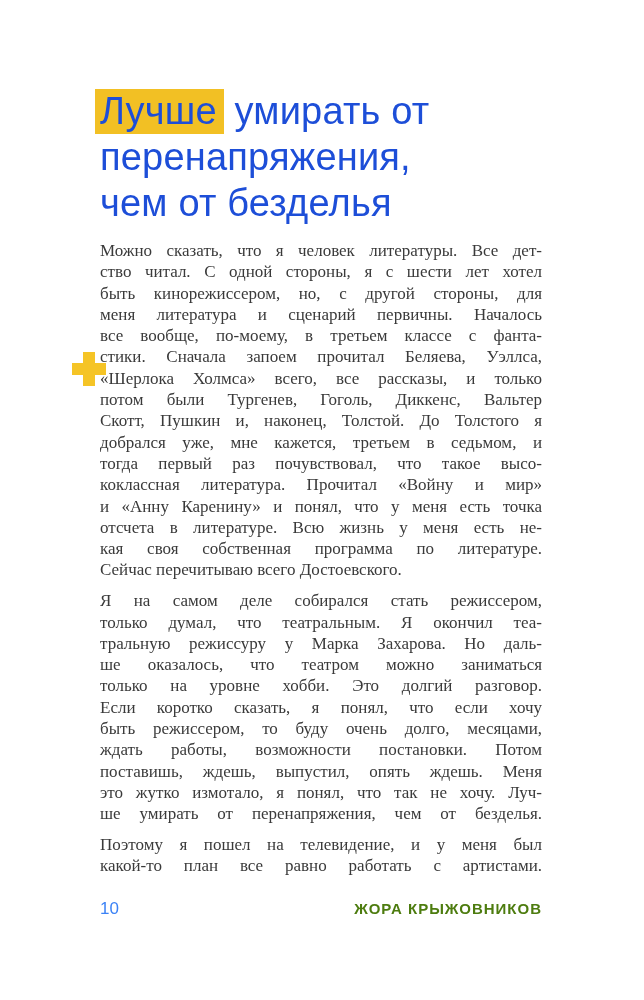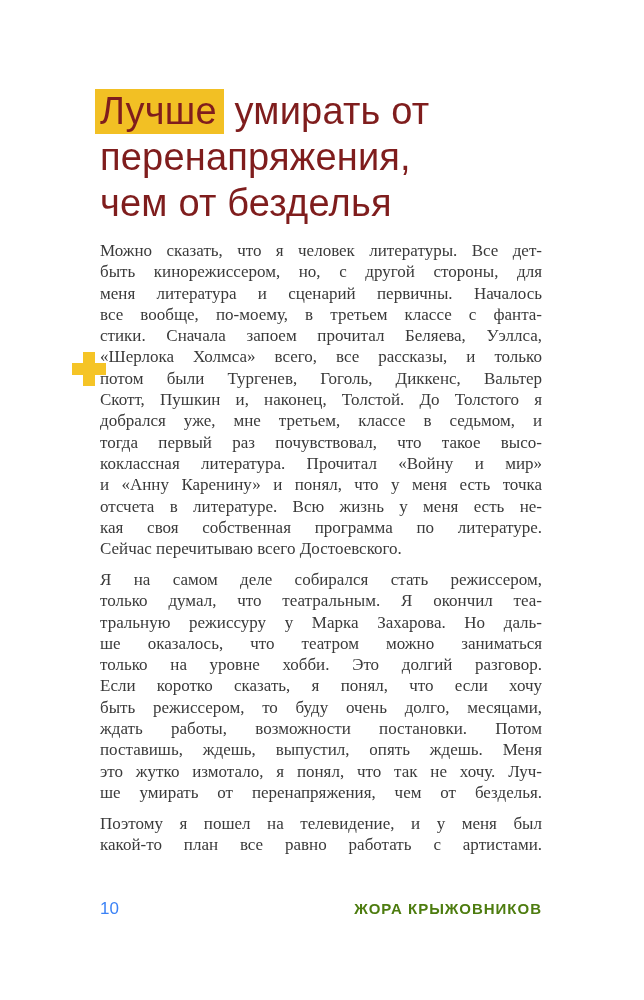--- a/index.html
+++ b/index.html
@@ -8,21 +8,21 @@
     width:644px;height:1000px;
     background:#ffffff;
     overflow:hidden;
     font-family:"Liberation Sans",sans-serif;
   }
   .title{
     margin:88px 102px 0 100px;
     font-size:38px;
     line-height:46px;
     font-weight:500;
-    color:#7f1d1d;
+    color:#1d4ed8;
     letter-spacing:.2px;
   }
   .title .tline{display:block;}
   .hl{
     background:var(--hl-color,#F2C024);
     padding:1px 7px 2px 5px;
     margin-left:-5px;
   }
   .bodytext{
     margin:14px 102px 0 100px;
@@ -58,28 +58,29 @@
   </h1>
 
   <div class="plus">
       <i class="v"></i>
       <i class="h"></i>
     </div>
 
   <main class="bodytext">
     <div class="para">
         <div class="bl">Можно сказать, что я человек литературы. Все дет-</div>
+        <div class="bl">ство читал. С одной стороны, я с шести лет хотел</div>
         <div class="bl">быть кинорежиссером, но, с другой стороны, для</div>
         <div class="bl">меня литература и сценарий первичны. Началось</div>
         <div class="bl">все вообще, по-моему, в третьем классе с фанта-</div>
         <div class="bl">стики. Сначала запоем прочитал Беляева, Уэллса,</div>
         <div class="bl">«Шерлока Холмса» всего, все рассказы, и только</div>
         <div class="bl">потом были Тургенев, Гоголь, Диккенс, Вальтер</div>
         <div class="bl">Скотт, Пушкин и, наконец, Толстой. До Толстого я</div>
-        <div class="bl">добрался уже, мне третьем, классе в седьмом, и</div>
+        <div class="bl">добрался уже, мне кажется, третьем в седьмом, и</div>
         <div class="bl">тогда первый раз почувствовал, что такое высо-</div>
         <div class="bl">коклассная литература. Прочитал «Войну и мир»</div>
         <div class="bl">и «Анну Каренину» и понял, что у меня есть точка</div>
         <div class="bl">отсчета в литературе. Всю жизнь у меня есть не-</div>
         <div class="bl">кая своя собственная программа по литературе.</div>
         <div class="bl last">Сейчас перечитываю всего Достоевского.</div>
       </div>
     <div class="para">
         <div class="bl">Я на самом деле собирался стать режиссером,</div>
         <div class="bl">только думал, что театральным. Я окончил теа-</div>

